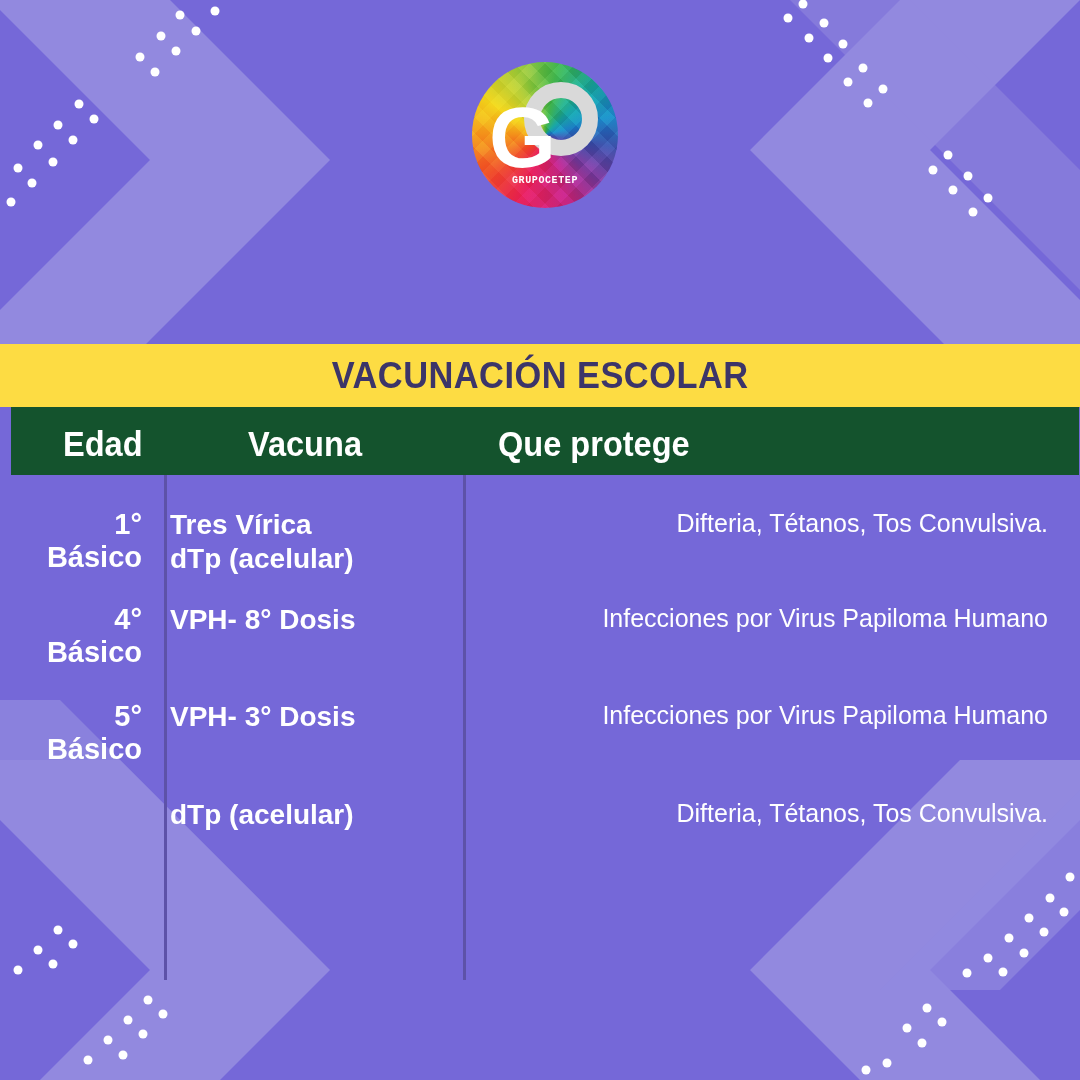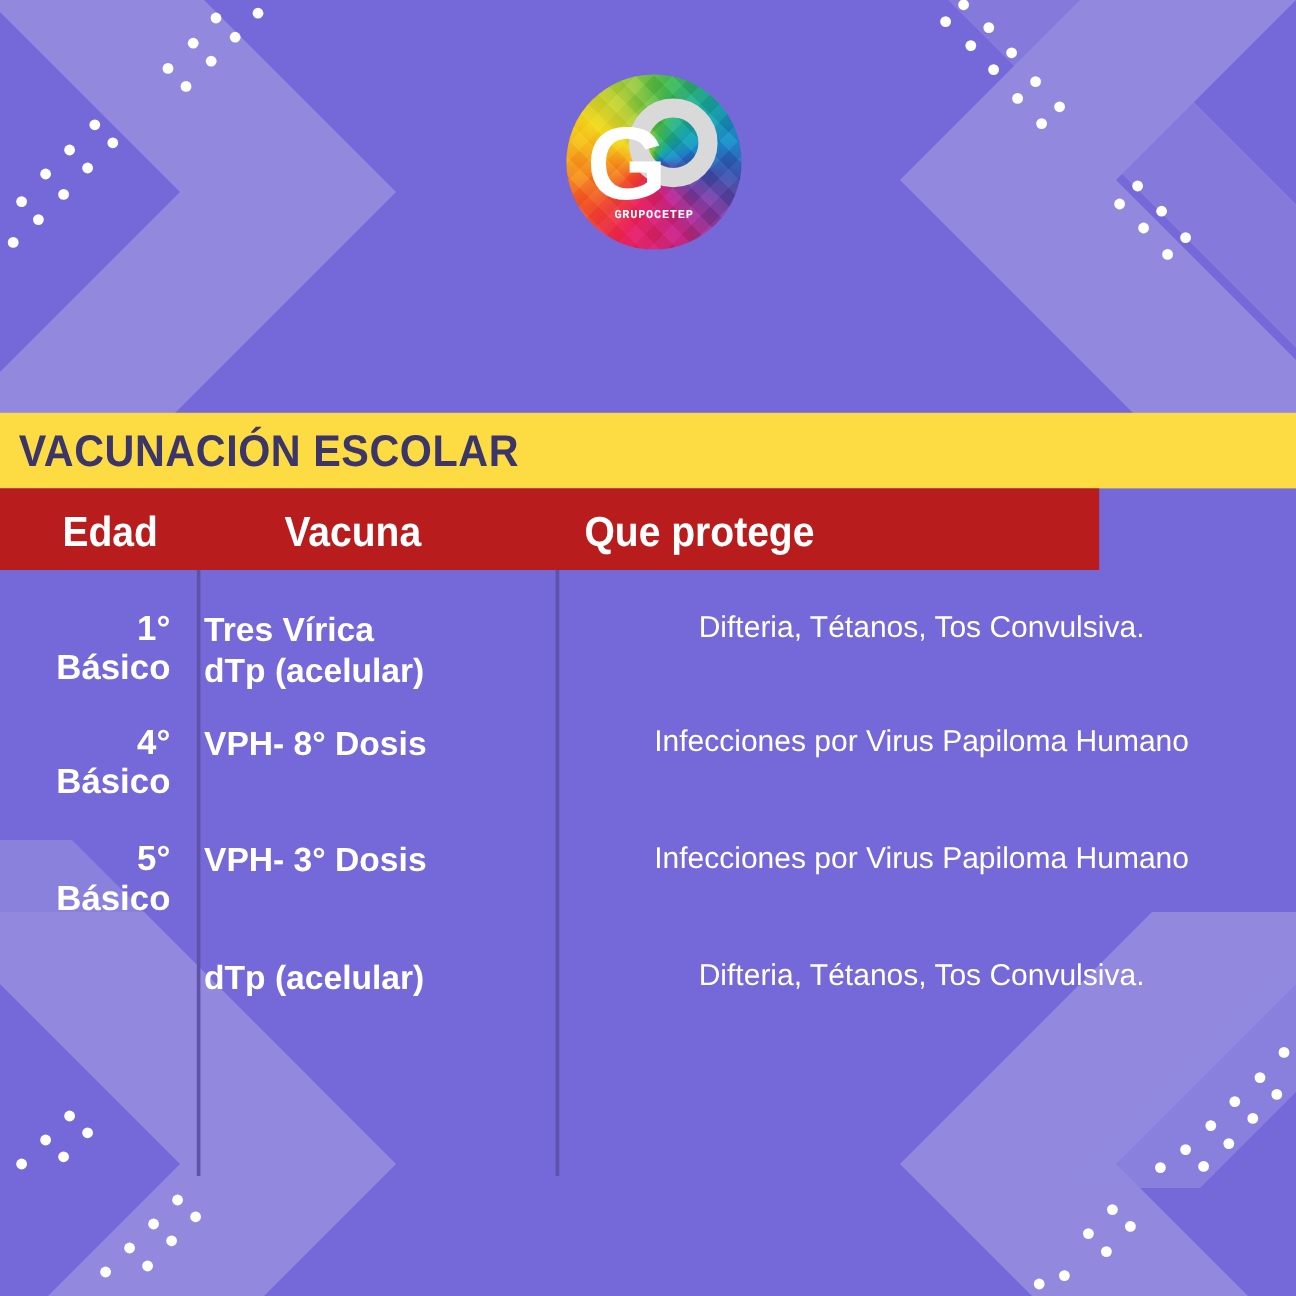--- a/index.html
+++ b/index.html
@@ -97,39 +97,40 @@
   
   .title-band {
     position: absolute;
     left: 0;
     top: 344px;
     width: 1080px;
     height: 63px;
     background: #fddc43;
     display: flex;
     align-items: center;
+    justify-content: center;
   }
   .title-text {
     color: #3c3569;
     font-size: 37px;
     font-weight: bold;
     letter-spacing: 0.5px;
     transform: scaleX(0.93);
     font-family: "Liberation Sans", sans-serif;
     white-space: nowrap;
   }
 
   
   .header-band {
     position: absolute;
-    left: 0;
+    left: 11px;
     top: 407px;
-    width: 916px;
+    width: 1068px;
     height: 68px;
-    background: #b91c1c;
+    background: #14532d;
   }
   .header-band .hcell {
     position: absolute;
     top: 17px;
     color: #ffffff;
     font-size: 35px;
     font-weight: bold;
     transform: scaleX(0.93);
     transform-origin: left center;
     font-family: "Liberation Sans", sans-serif;
@@ -187,21 +188,21 @@
     color: #ffffff;
     font-size: 28px;
     font-weight: bold;
     line-height: 34px;
     font-family: "Liberation Sans", sans-serif;
   }
   .cell-protege {
     position: absolute;
     left: 488px;
     width: 560px;
-    text-align: center;
+    text-align: right;
     color: #ffffff;
     font-size: 25px;
     font-weight: normal;
     line-height: 30px;
     font-family: "Liberation Sans", sans-serif;
   }
   .v2 { display: block; }
 </style>
 </head>
 <body>

